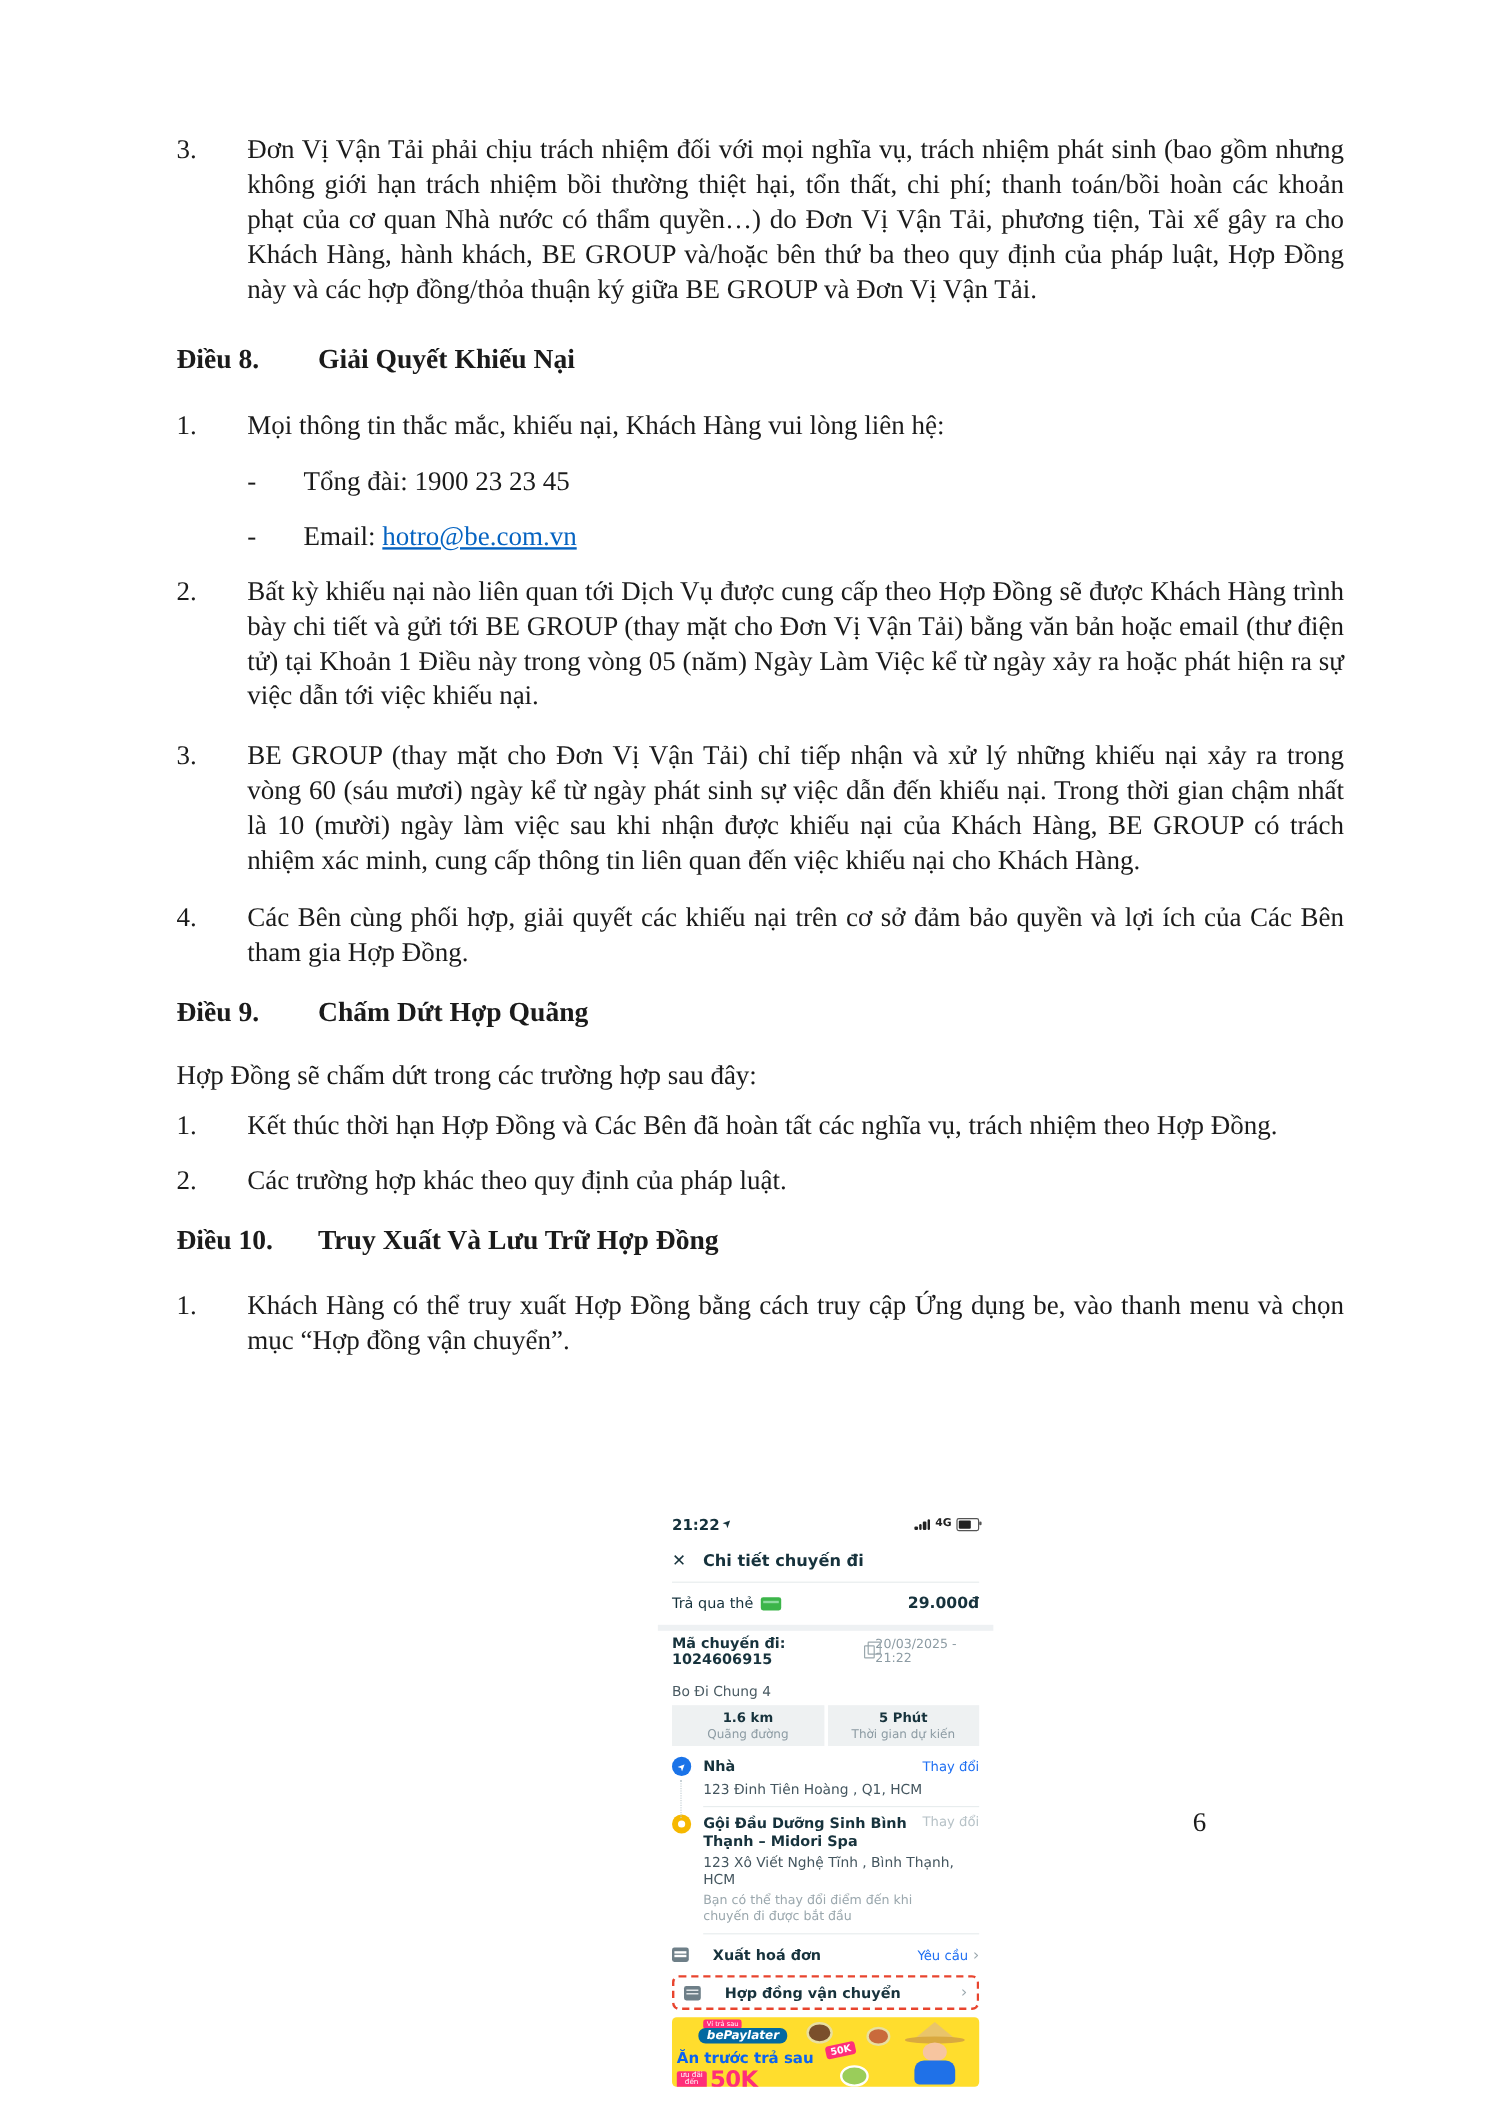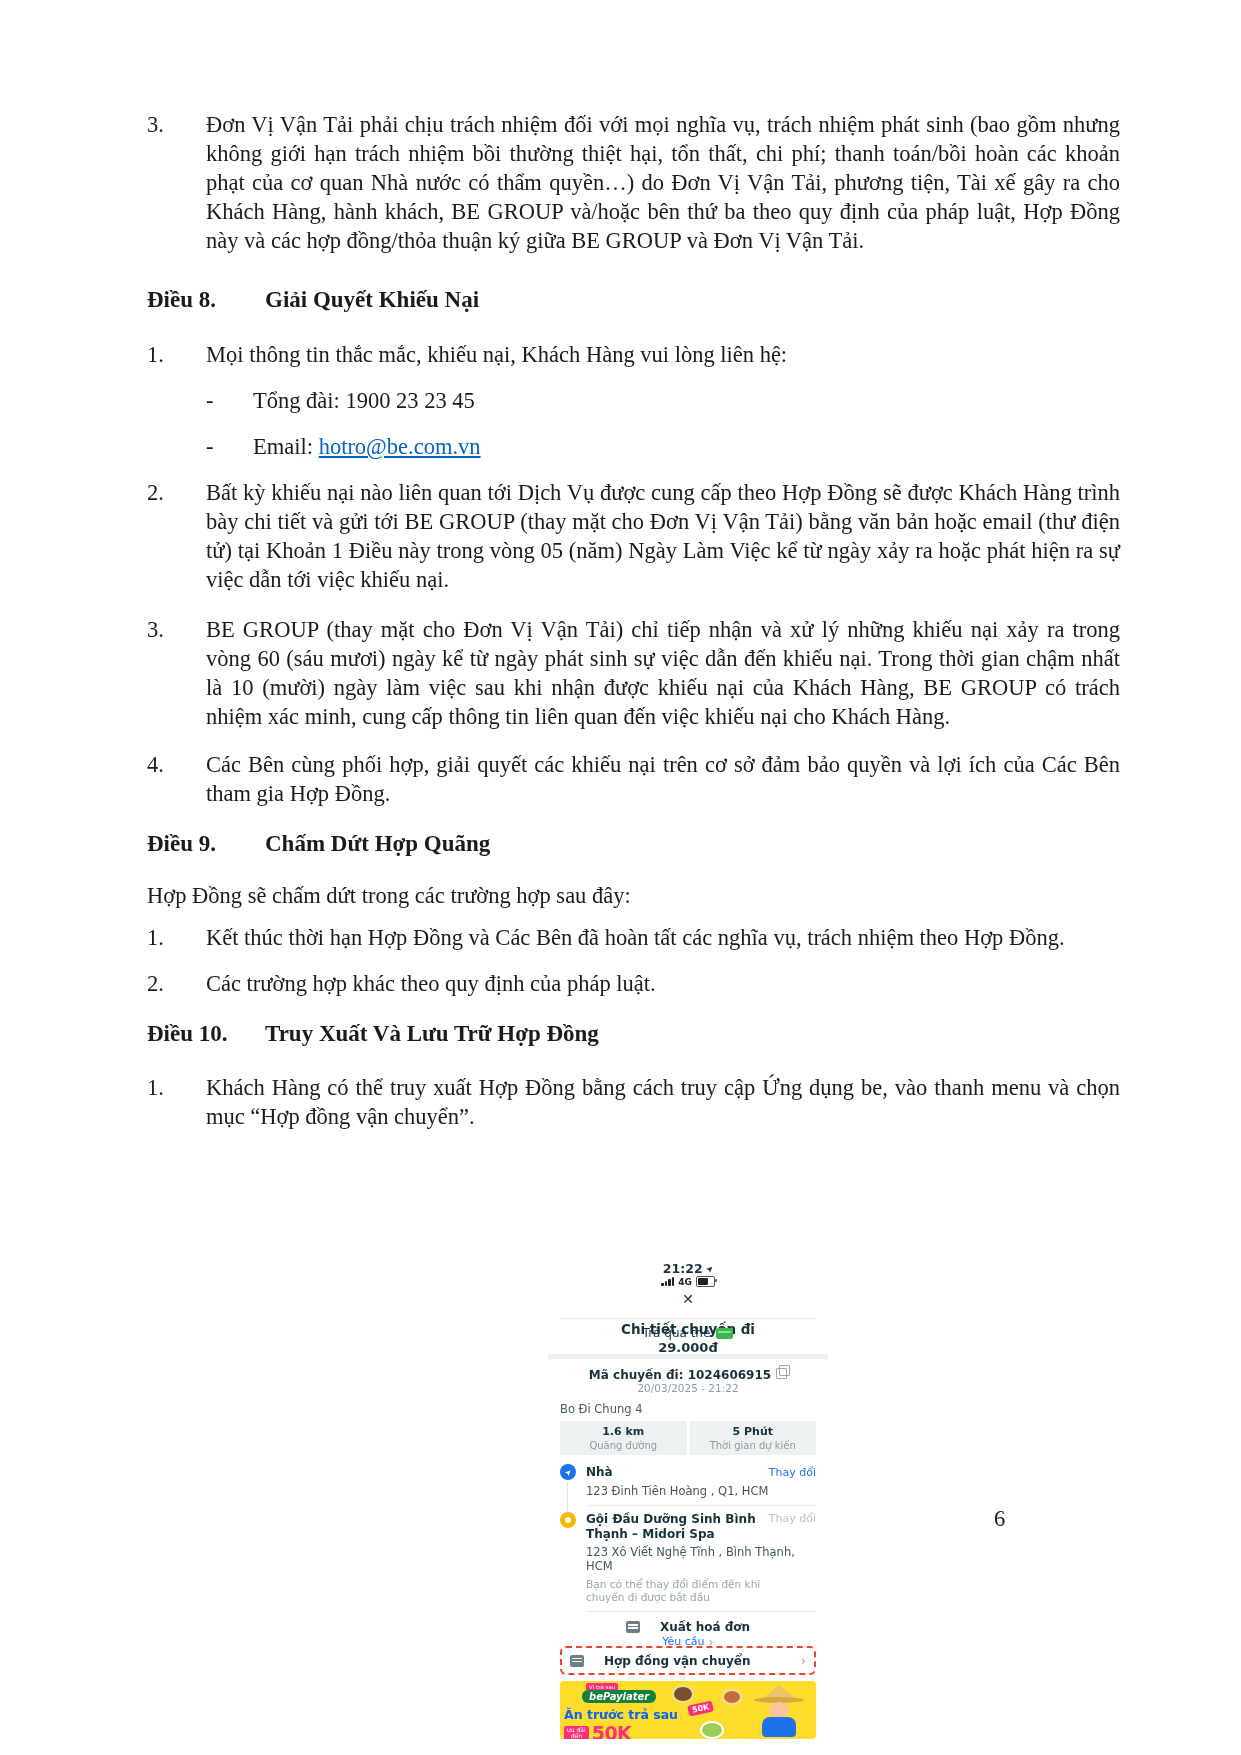--- a/index.html
+++ b/index.html
@@ -13,21 +13,21 @@
   .ltext{margin:0;}
   .dash-item{display:grid;grid-template-columns:47px 1fr;margin-left:59px;}
   .heading{font-weight:bold;font-size:23px;}
   .hlabel{display:inline-block;min-width:118px;}
   .email-link{color:#0563C1;text-decoration:underline;cursor:pointer;}
   .page-num{position:absolute;left:994px;top:1506px;font-size:22.5px;}
   
   .phone{position:absolute;left:548px;top:1255px;width:280px;height:500px;background:#fff;
          font-family:"DejaVu Sans","Liberation Sans",sans-serif;color:#16323C;font-size:12px;
          padding:0 12px;box-sizing:border-box;overflow:hidden;}
-  .p-row{display:flex;align-items:center;flex-direction:column;}
+  .p-row{display:flex;align-items:center;}
   .sb{margin-top:6px;height:18px;justify-content:space-between;}
   .sb-time{font-weight:bold;font-size:12.5px;display:flex;align-items:center;gap:3px;}
   .loc-arrow{display:inline-block;transform:rotate(-45deg);font-size:9px;}
   .sb-right{display:flex;align-items:center;gap:4px;}
   .sig{display:flex;align-items:flex-end;gap:1px;}
   .sig span{display:inline-block;width:2.5px;background:#222;border-radius:1px;}
   .s1{height:3px;}.s2{height:5px;}.s3{height:7px;}.s4{height:9px;}
   .net{font-size:9px;font-weight:bold;color:#222;}
   .batt{position:relative;width:17px;height:9px;border:1px solid #555;border-radius:2px;}
   .batt:after{content:"";position:absolute;right:-3px;top:2px;width:2px;height:3px;background:#555;border-radius:1px;}
@@ -36,21 +36,21 @@
   .close-x{font-size:14px;font-weight:bold;}
   .hdr-title{font-weight:bold;font-size:13.5px;}
   .divider{height:1px;background:#E8EDEE;margin-top:7px;}
   .pay{margin-top:7px;height:20px;justify-content:space-between;}
   .pay-left{display:flex;align-items:center;gap:6px;}
   .card-ic{width:17px;height:11px;background:#3CB54A;border-radius:2px;position:relative;}
   .card-ic:after{content:"";position:absolute;left:2px;top:3px;right:2px;height:2px;background:#8fdba0;}
   .pay-amt{font-weight:bold;font-size:13px;}
   .thick{height:5px;background:#EEF1F3;margin:8px -12px 0 -12px;}
   .tripid{margin-top:9px;height:16px;justify-content:space-between;}
-  .tid-left{display:flex;gap:5px;font-weight:bold;font-size:12px;}
+  .tid-left{display:flex;align-items:center;gap:5px;font-weight:bold;font-size:12px;}
   .copy-ic{position:relative;width:9px;height:9px;border:1.2px solid #9AA7AD;border-radius:1px;background:#fff;}
   .copy-ic:before{content:"";position:absolute;left:2px;top:-4px;width:9px;height:9px;border:1.2px solid #9AA7AD;border-radius:1px;}
   .tid-date{color:#8C9BA3;font-size:10.5px;}
   .service{margin-top:18px;color:#4A5B63;font-size:11.5px;}
   .stats{margin-top:5px;display:flex;gap:3px;}
   .stat{flex:1;background:#EEF1F2;padding:4px 2px;text-align:center;}
   .stat b{display:block;font-size:11px;color:#16323C;}
   .stat span{display:block;font-size:10px;color:#8C9BA3;margin-top:2px;}
   .route{position:relative;margin-top:9px;}
   .route-line{position:absolute;left:7px;top:19px;height:32px;border-left:1.5px dotted #C6D0D5;}
@@ -72,21 +72,21 @@
   .inv-left{display:flex;align-items:center;gap:20px;}
   .doc-ic{width:14px;height:12px;background:#6E7F88;border-radius:2px;position:relative;}
   .doc-ic:after{content:"";position:absolute;left:2px;top:3px;right:2px;height:1.5px;background:#fff;box-shadow:0 3px 0 #fff;}
   .inv-label{font-weight:bold;font-size:12px;}
   .inv-right{display:flex;align-items:center;gap:4px;}
   .chev{color:#9AA7AD;font-size:13px;}
   .contract{margin-top:8px;border:2px dashed #E8442E;border-radius:6px;padding:5px 8px;
             display:flex;align-items:center;justify-content:space-between;}
   .banner{position:relative;margin-top:6px;height:58px;background:#FFDD2D;border-radius:4px;overflow:hidden;}
   .bn-tag{position:absolute;left:26px;top:2px;background:#FF2E79;color:#fff;font-size:5.5px;padding:1px 3px;border-radius:2px;}
-  .bn-brand{position:absolute;left:22px;top:9px;background:#15803d;color:#fff;font-style:italic;font-weight:bold;
+  .bn-brand{position:absolute;left:22px;top:9px;background:#0369a1;color:#fff;font-style:italic;font-weight:bold;
             font-size:10px;padding:1px 7px;border-radius:6px;}
   .bn-head{position:absolute;left:4px;top:26px;color:#0A63F2;font-weight:bold;font-size:12.5px;}
   .bn-row{position:absolute;left:4px;top:41px;display:flex;align-items:center;gap:3px;}
   .bn-badge{background:#FF2E79;color:#fff;font-size:6px;line-height:6.5px;padding:1px 3px;border-radius:2px;text-align:center;}
   .bn-amt{color:#FF2E79;font-weight:900;font-size:19px;letter-spacing:-0.5px;}
   .bn-sticker{position:absolute;left:128px;top:22px;background:#FF2E79;color:#fff;font-weight:bold;font-size:8px;
               padding:1px 4px;border-radius:3px;transform:rotate(-12deg);}
   .food1{position:absolute;left:112px;top:4px;width:18px;height:14px;background:#7A4F2B;border-radius:50%;border:2px solid #E9DFA0;}
   .food2{position:absolute;left:140px;top:40px;width:20px;height:14px;background:#9ACD5A;border-radius:50%;border:2px solid #fff;}
   .food3{position:absolute;left:162px;top:8px;width:16px;height:12px;background:#C96A3B;border-radius:50%;border:2px solid #E9DFA0;}

